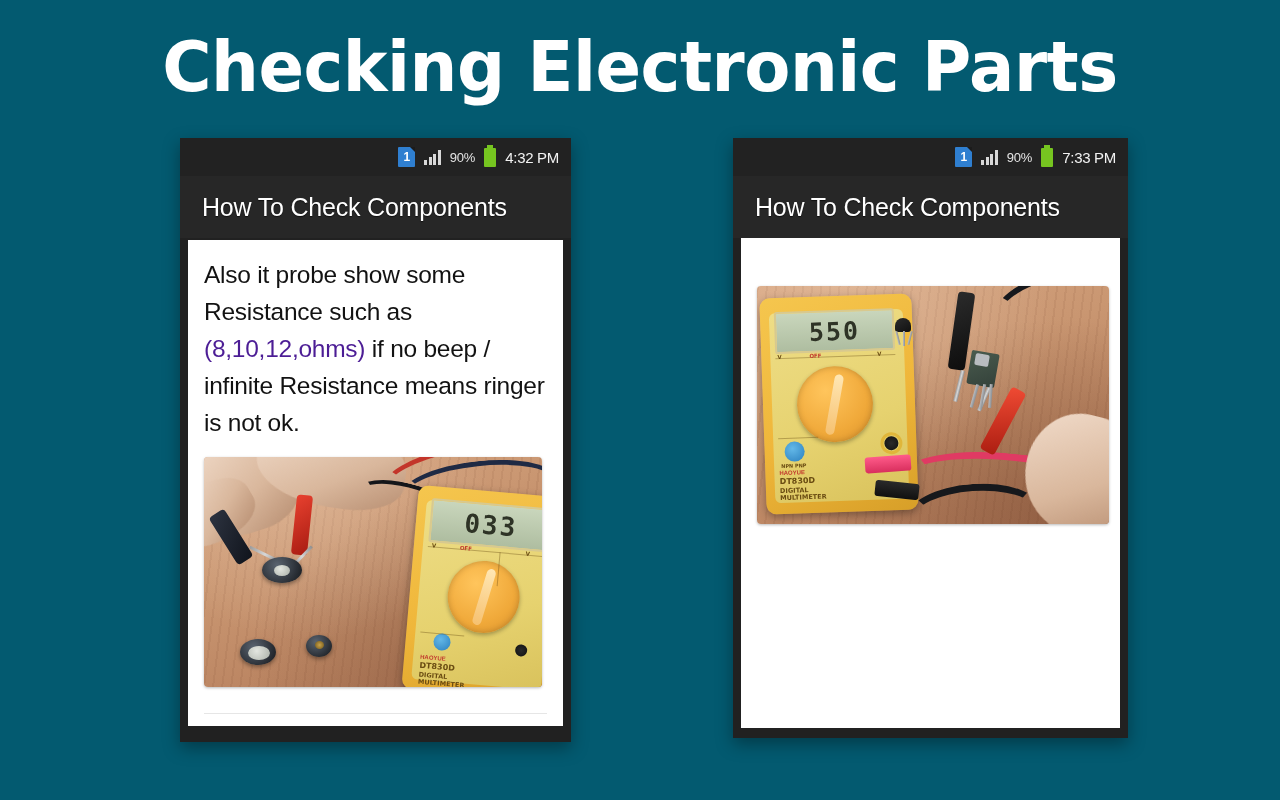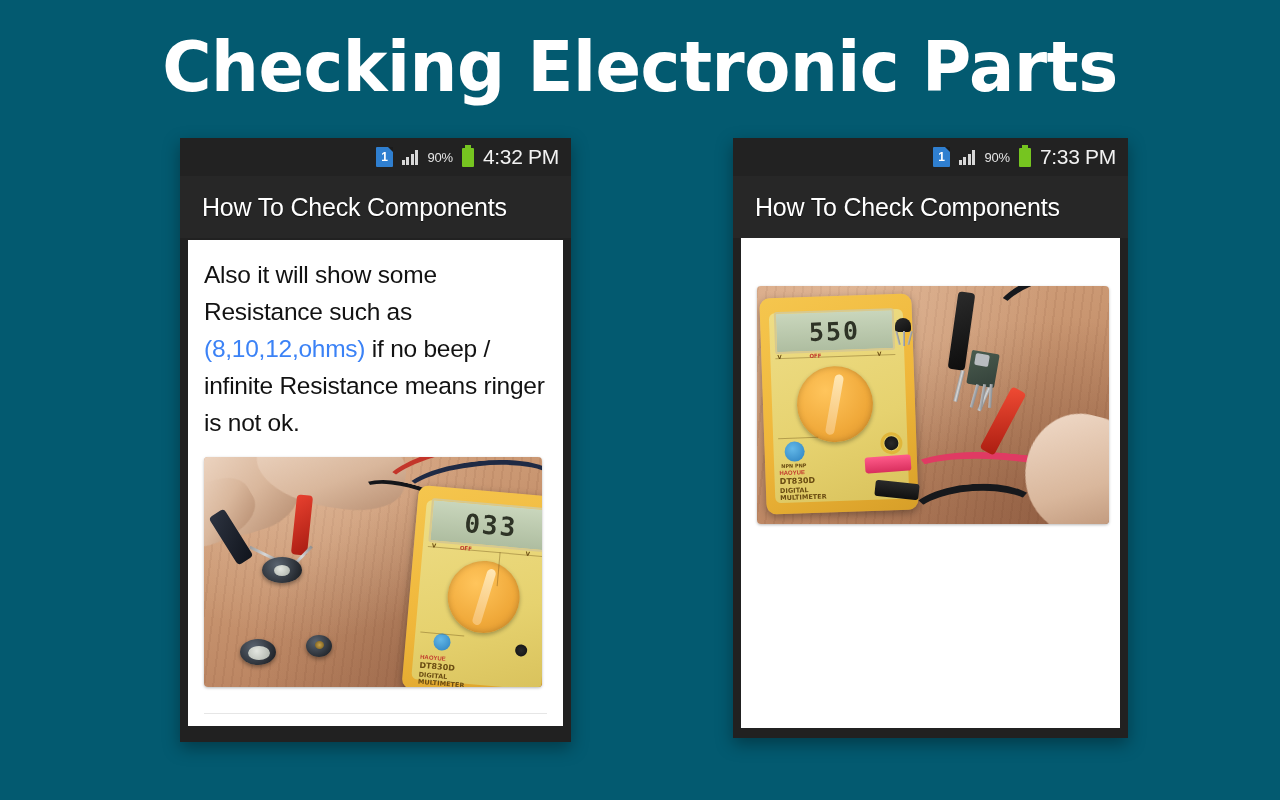--- a/index.html
+++ b/index.html
@@ -57,21 +57,21 @@
   .signal i{display:block;width:3px;background:#d8d8d8;}
   .signal i:nth-child(1){height:5px;}
   .signal i:nth-child(2){height:8px;}
   .signal i:nth-child(3){height:11px;}
   .signal i:nth-child(4){height:15px;}
   .batt-pct{color:#e4e4e4;font-size:13px;letter-spacing:-0.2px;}
   .battery{position:relative;width:12px;height:19px;background:#76c520;border-radius:1px;}
   .battery::before{
     content:"";position:absolute;left:3px;top:-3px;width:6px;height:3px;background:#76c520;
   }
-  .clock{color:#f2f2f2;font-size:21px;letter-spacing:-0.3px;}
+  .clock{color:#f2f2f2;font-size:15px;letter-spacing:-0.3px;}
 
   
   .actionbar{
     height:62px;width:100%;background:#272727;
     display:flex;align-items:center;
     box-sizing:border-box;padding-left:22px;
   }
   .actionbar-title{
     color:#ffffff;font-size:25px;letter-spacing:-0.2px;
     text-shadow:0 1px 1px rgba(0,0,0,0.6);
@@ -86,21 +86,21 @@
     margin:2px 8px 0 8px;height:486px;padding:16px 16px 0 16px;
   }
   .sheet-right{
     margin:0 8px 0 8px;height:490px;padding:0 16px 0 16px;
   }
 
   .body-text{
     color:#121212;font-size:24.5px;line-height:37px;letter-spacing:-0.25px;
     margin:0;
   }
-  .body-text .hl{color:#3b82f6;}
+  .body-text .hl{color:#4c1d95;}
   .bullet{color:#19c2e0;font-size:26px;line-height:0;}
   .para{margin:0;}
   .gap{height:30px;}
 
   .photo{
     margin-top:16px;border-radius:4px;overflow:hidden;
     box-shadow:0 1px 3px rgba(0,0,0,0.28);
     position:relative;
   }
   .photo-left{width:338px;height:230px;}
@@ -211,21 +211,21 @@
         <div class="battery"></div>
         <div class="clock">4:32 PM</div>
       </div>
     </div>
 
     <div class="actionbar">
       <div class="actionbar-title">How To Check Components</div>
     </div>
 
     <div class="sheet sheet-left">
-      <p class="body-text para"><span>Also it will show some Resistance such as </span><span class="hl">(8,10,12,ohms)</span><span> if no beep / infinite Resistance means ringer is not ok.</span></p>
+      <p class="body-text para"><span>Also it probe show some Resistance such as </span><span class="hl">(8,10,12,ohms)</span><span> if no beep / infinite Resistance means ringer is not ok.</span></p>
 
       <div class="photo photo-left">
         <div class="scene">
           <div class="desk"></div>
           <div class="blurshade"></div>
 
           <div class="hand" style="left:-26px;top:-12px;width:120px;height:90px;transform:rotate(-18deg);"></div>
           <div class="hand" style="left:52px;top:-28px;width:150px;height:78px;transform:rotate(8deg);"></div>
           <div class="hand" style="left:-40px;top:28px;width:92px;height:58px;transform:rotate(-30deg);"></div>
 

